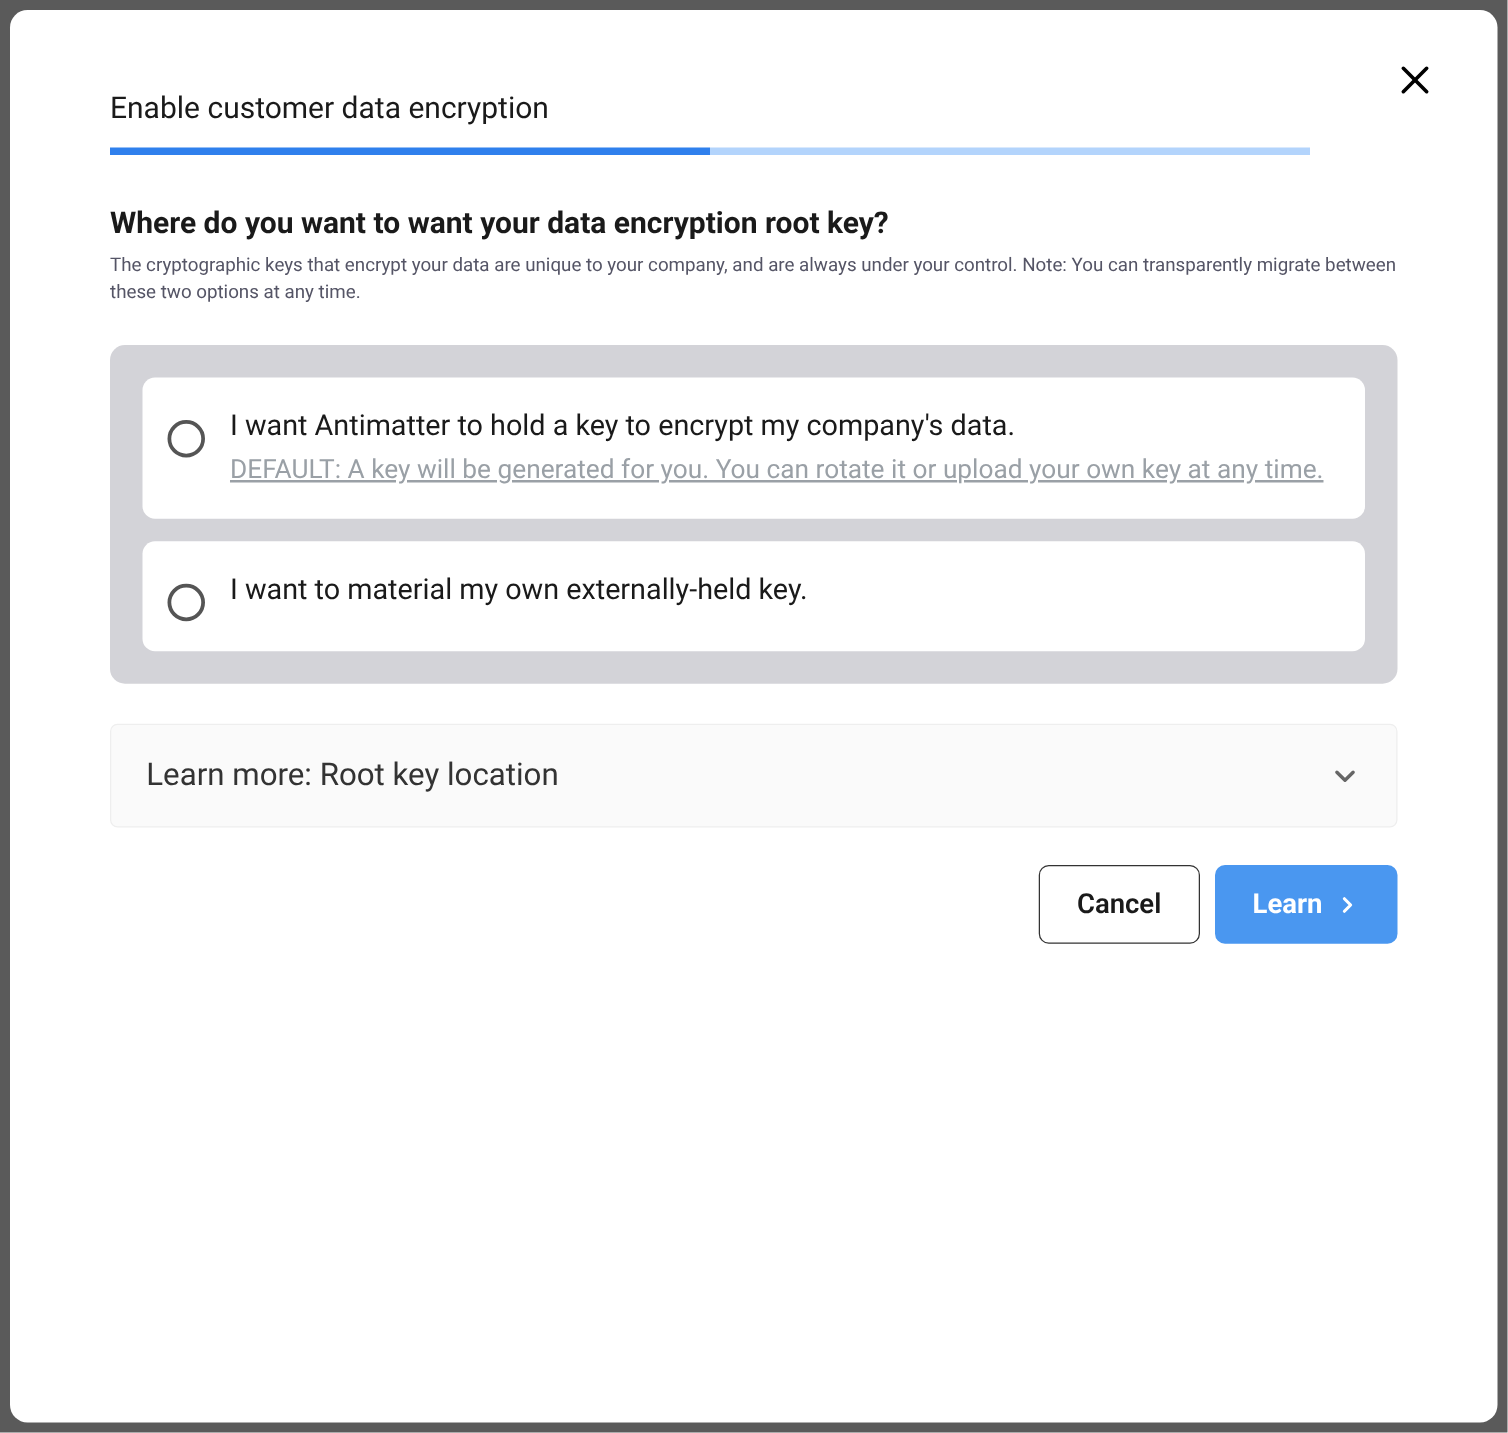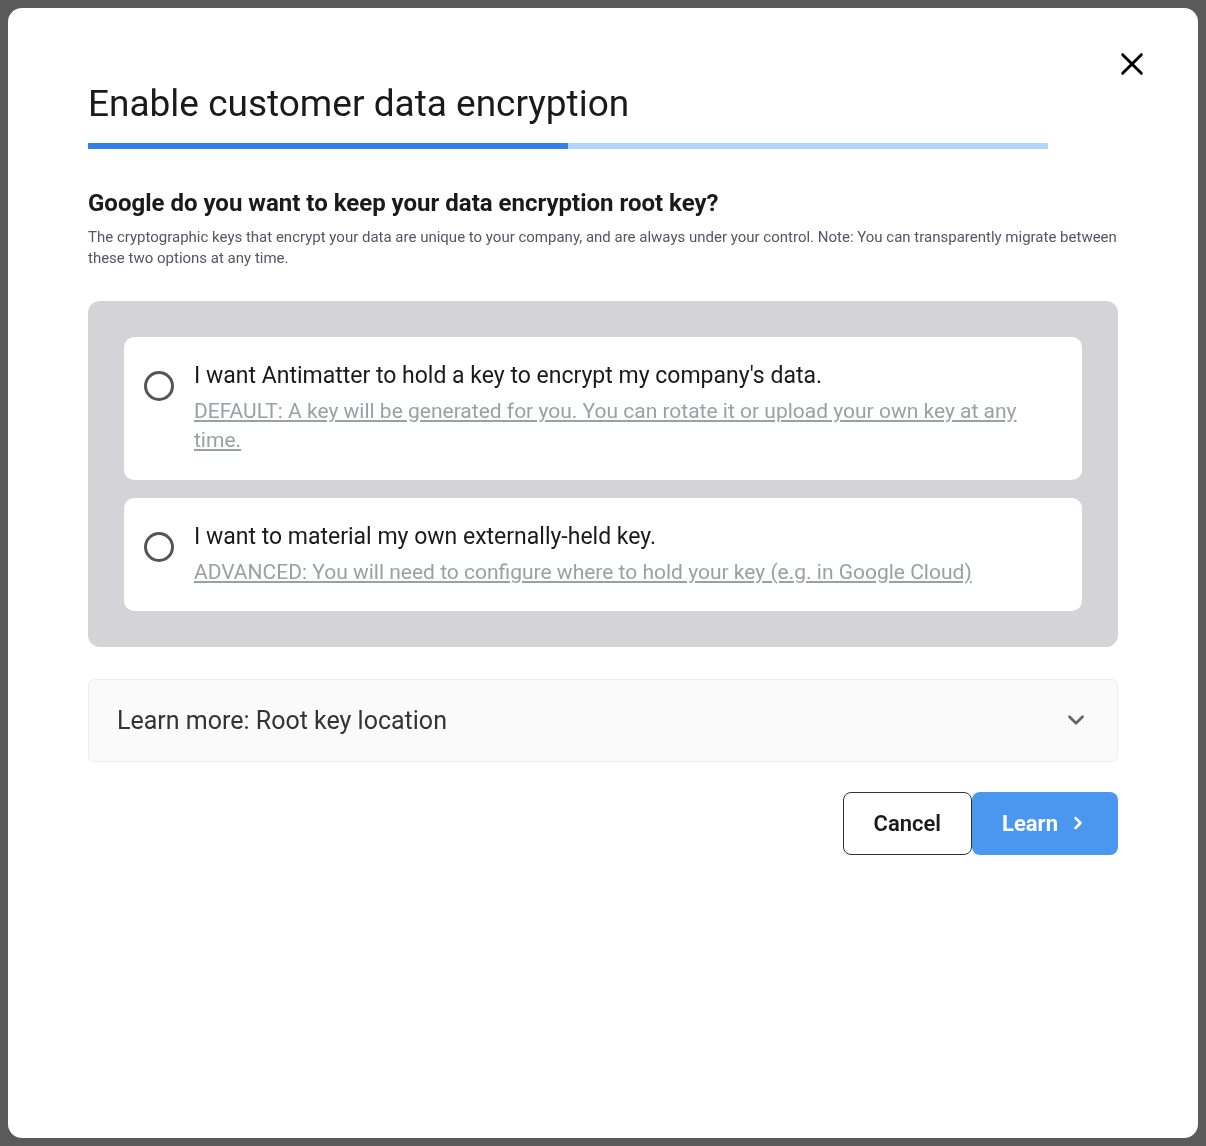--- a/index.html
+++ b/index.html
@@ -37,24 +37,24 @@
       align-items: center;
       justify-content: center;
       background: none;
       border: none;
     }
     .close-btn svg {
       width: 28px;
       height: 28px;
     }
     .title {
-      font-size: 37px;
-      font-weight: 400;
-      color: #1a1a1a;
-      margin-top: 34px;
+      font-size: 24px;
+      font-weight: 400;
+      color: #1a1a1a;
+      margin-top: 24px;
       margin-bottom: 18px;
       padding-left: 20px;
     }
     .progress-bar {
       height: 6px;
       width: 960px;
       margin-left: 20px;
       display: flex;
       margin-bottom: 40px;
     }
@@ -81,21 +81,21 @@
       font-weight: 400;
       color: #556;
       line-height: 1.4;
       padding-left: 20px;
       padding-right: 20px;
       margin-bottom: 32px;
     }
     .options-container {
       background: #d3d3d8;
       border-radius: 12px;
-      padding: 36px;
+      padding: 26px;
       margin-left: 20px;
       margin-right: 20px;
       display: flex;
       flex-direction: column;
       gap: 18px;
     }
     .option-card {
       background: #ffffff;
       border-radius: 10px;
       padding: 24px 30px 24px 20px;
@@ -161,21 +161,21 @@
     }
     .chevron-down {
       width: 26px;
       height: 26px;
     }
     .footer {
       margin-top: 30px;
       padding-right: 20px;
       display: flex;
       justify-content: flex-end;
-      gap: 0;
+      gap: 12px;
     }
     .btn {
       font-size: 22px;
       padding: 18px 30px;
       border-radius: 8px;
       cursor: pointer;
       display: flex;
       align-items: center;
       gap: 10px;
       border: none;
@@ -209,38 +209,37 @@
     </svg>
   </button>
 
   <h1 class="title">Enable customer data encryption</h1>
 
   <div class="progress-bar">
     <div class="progress-fill"></div>
     <div class="progress-rest"></div>
   </div>
 
-  <div class="question">Google do you want to keep your data encryption root key?</div>
+  <div class="question">Where do you want to want your data encryption root key?</div>
   <div class="subtext">The cryptographic keys that encrypt your data are unique to your company, and are always under your control. Note: You can transparently migrate between these two options at any time.</div>
 
   <div class="options-container">
 
     <div class="option-card">
       <div class="radio-outer"></div>
       <div class="option-text">
         <div class="option-title">I want Antimatter to hold a key to encrypt my company's data.</div>
         <div class="option-desc">DEFAULT: A key will be generated for you. You can rotate it or upload your own key at any time.</div>
       </div>
     </div>
 
     <div class="option-card">
       <div class="radio-outer"></div>
       <div class="option-text">
         <div class="option-title">I want to material my own externally-held key.</div>
-        <div class="option-desc">ADVANCED: You will need to configure where to hold your key (e.g. in Google Cloud)</div>
       </div>
     </div>
 
 
   </div>
 
   <div class="learn-more">
     <span class="learn-more-text">Learn more: Root key location</span>
     <svg class="chevron-down" viewBox="0 0 24 24" fill="none" stroke="#666" stroke-width="2.5" stroke-linecap="round" stroke-linejoin="round">
       <polyline points="6 9 12 15 18 9"></polyline>

